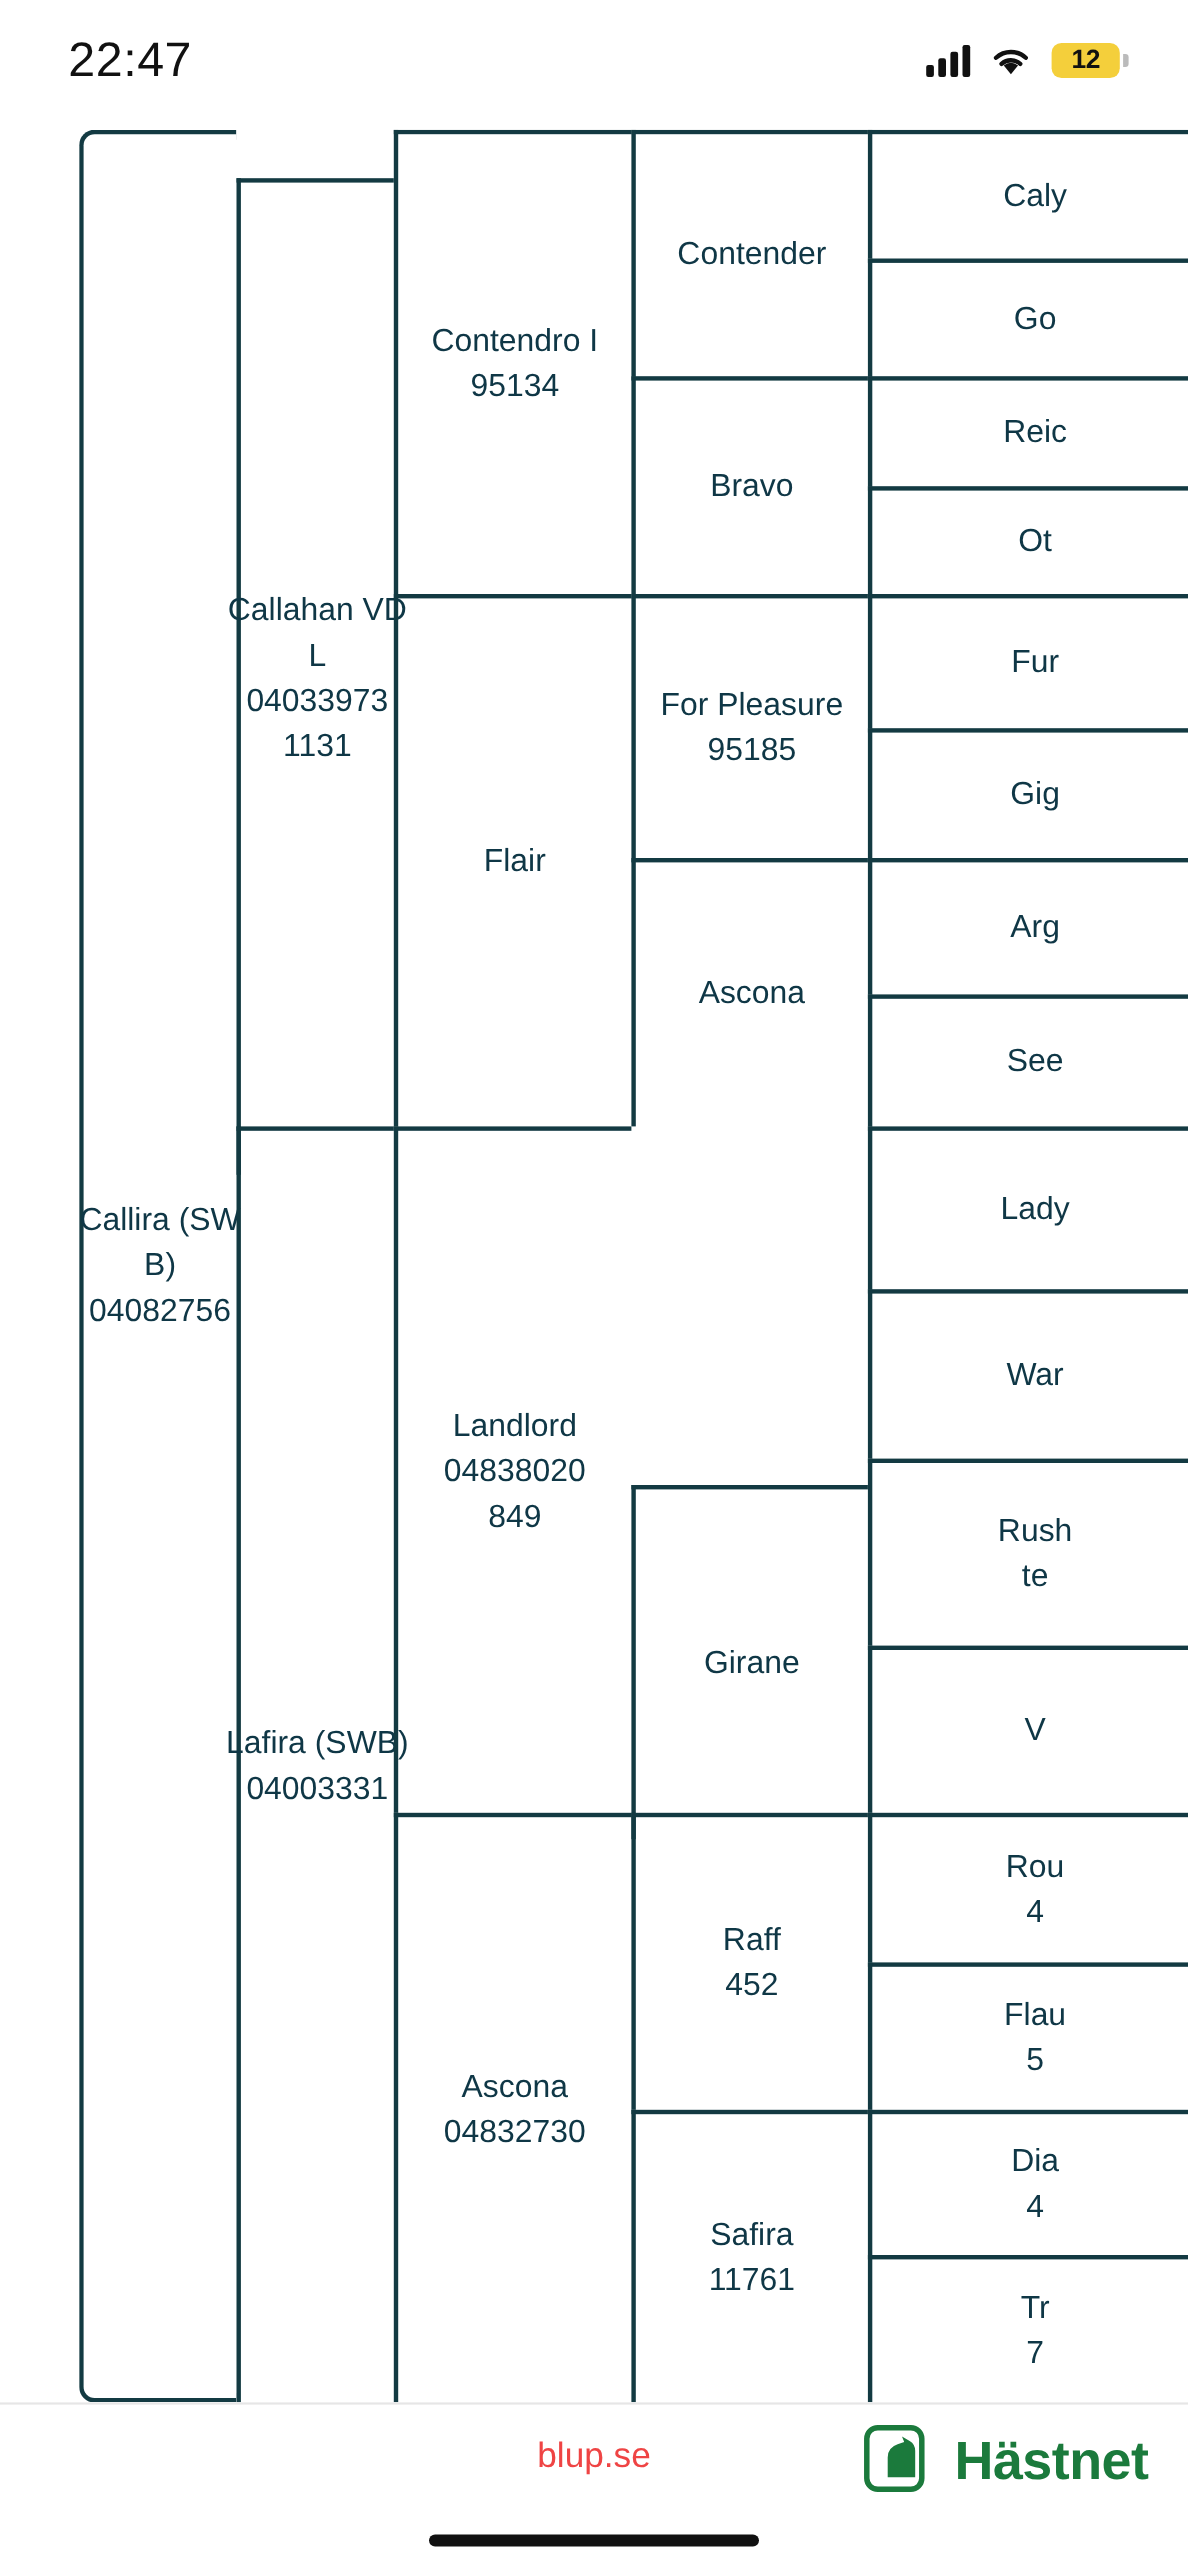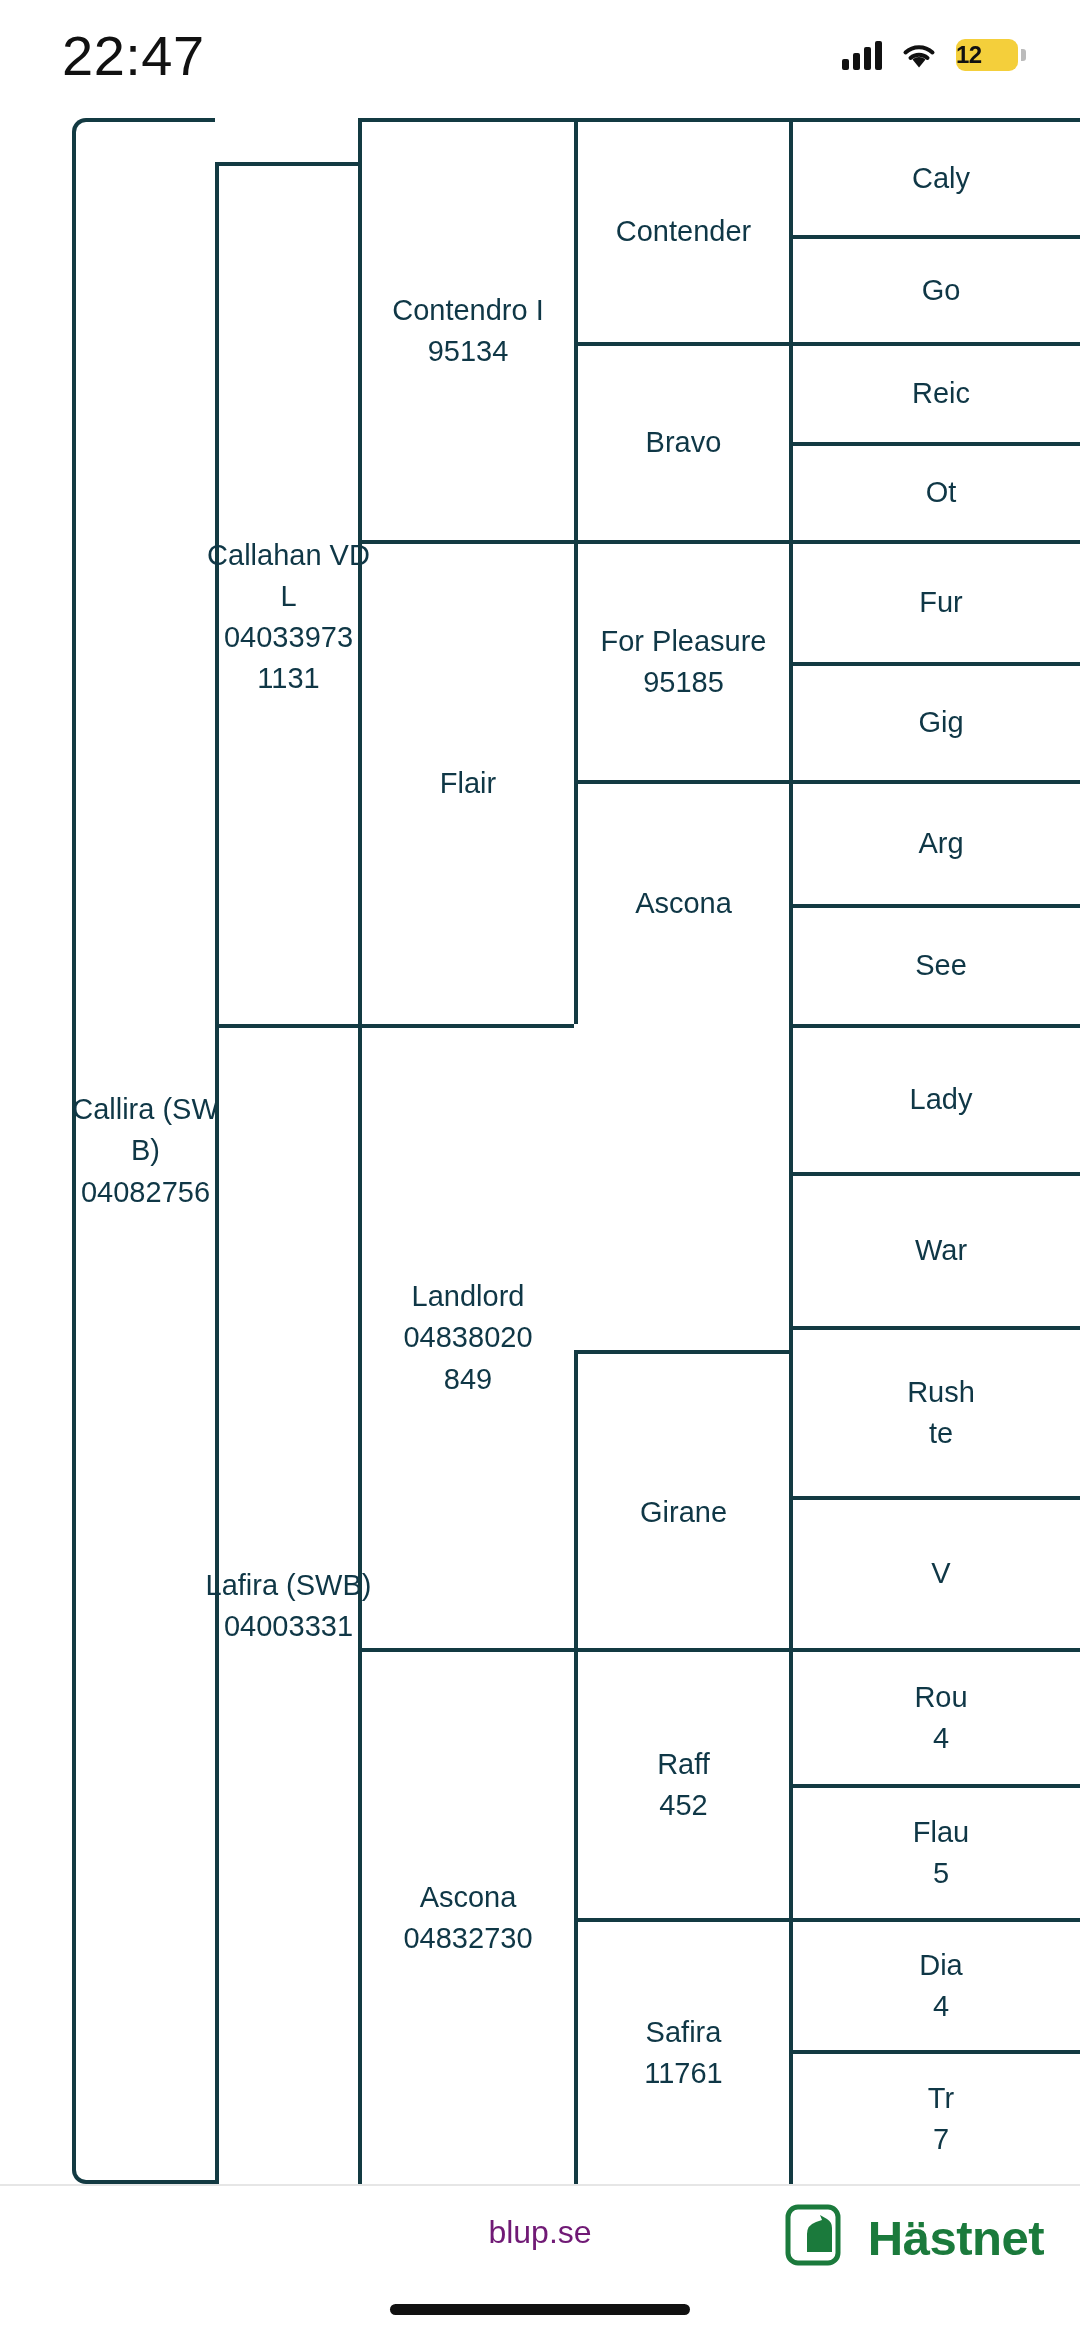--- a/index.html
+++ b/index.html
@@ -15,21 +15,21 @@
   .statusbar {
     position: absolute;
     top: 0; left: 0;
     width: 1080px; height: 110px;
     display: flex;
     align-items: center;
     justify-content: space-between;
     padding: 0 62px 0 62px;
   }
   .status-time {
-    font-size: 56px;
+    font-size: 44px;
     color: #111111;
     letter-spacing: 0.5px;
     font-weight: 400;
   }
   .status-right {
     display: flex;
     align-items: center;
     gap: 18px;
   }
   
@@ -42,21 +42,21 @@
 
   
   .wifi { width: 38px; height: 30px; position: relative; }
   .wifi svg { display: block; }
 
   
   .battery {
     width: 62px; height: 32px;
     border-radius: 9px;
     background: #f4cf3b;
-    display: flex; align-items: center; justify-content: flex-start;
+    display: flex; align-items: center; justify-content: center;
     position: relative;
   }
   .battery-text {
     font-size: 24px; font-weight: 700; color: #111;
     letter-spacing: -0.5px;
   }
   .battery-cap {
     position: absolute;
     right: -8px; top: 10px;
     width: 5px; height: 12px;
@@ -119,21 +119,21 @@
     border-top: 2px solid #e6e6e6;
     display: flex;
     align-items: center;
   }
   .url {
     position: absolute;
     left: 0; right: 0;
     top: 28px;
     text-align: center;
     font-size: 32px;
-    color: #701a75;
+    color: #ef4444;
   }
   .brand {
     position: absolute;
     right: 36px;
     top: 18px;
     display: flex;
     align-items: flex-end;
     gap: 27px;
   }
   .brand-mark { width: 56px; height: 62px; }

